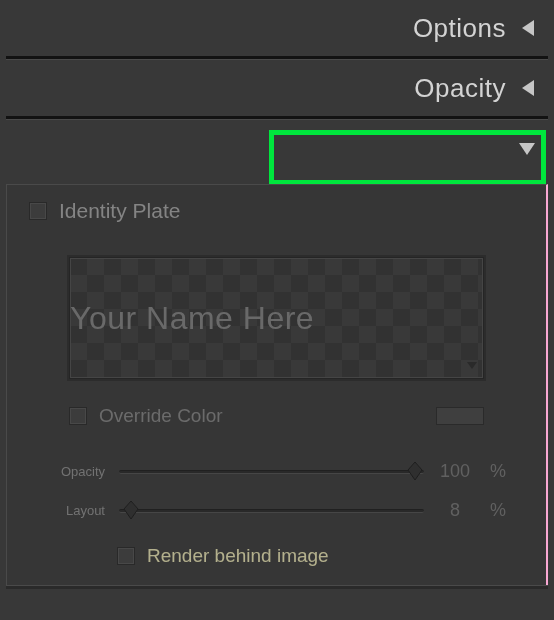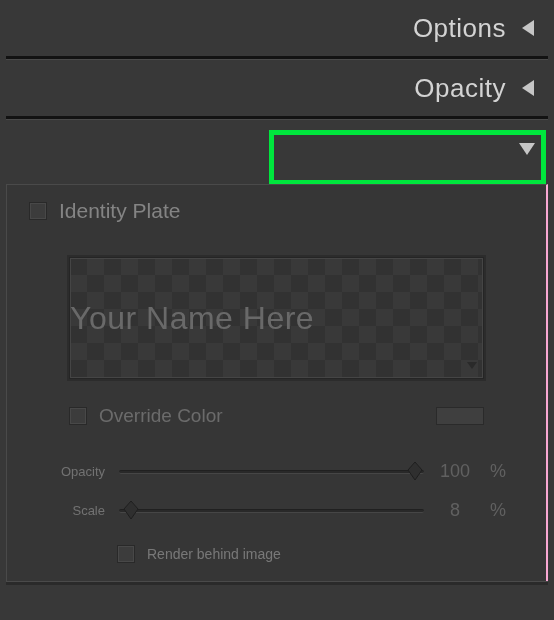--- a/index.html
+++ b/index.html
@@ -193,22 +193,22 @@
   }
 
   .render-row {
     display: flex;
     align-items: center;
     gap: 12px;
     margin: 18px 0 0 0;
     padding: 6px 0 18px 110px;
   }
   .render-row .rlabel {
-    font-size: 14px;
-    color: #a3a3a3;
+    font-size: 19px;
+    color: #fef9c3;
   }
 
   .bottom-line {
     height: 4px;
     margin: 0 6px;
     background: #2a2a2a;
     border-top: 1px solid #4a4a4a;
   }
 </style>
 </head>
@@ -278,21 +278,21 @@
             <svg width="20" height="20" viewBox="0 0 20 20">
               <path d="M10 2 L17 10 L10 20 L3 10 Z" fill="#333" stroke="#1a1a1a" stroke-width="1"></path>
             </svg>
           </span>
         </div>
         <span class="sval">100</span>
         <span class="sunit">%</span>
       </div>
 
       <div class="slider-row">
-        <span class="slabel">Scale</span>
+        <span class="slabel">Layout</span>
         <div class="slider-track">
           <div class="rail"></div>
           <span class="thumb" style="left:4%;">
             <svg width="20" height="20" viewBox="0 0 20 20">
               <path d="M10 2 L17 10 L10 20 L3 10 Z" fill="#333" stroke="#1a1a1a" stroke-width="1"></path>
             </svg>
           </span>
         </div>
         <span class="sval">8</span>
         <span class="sunit">%</span>

